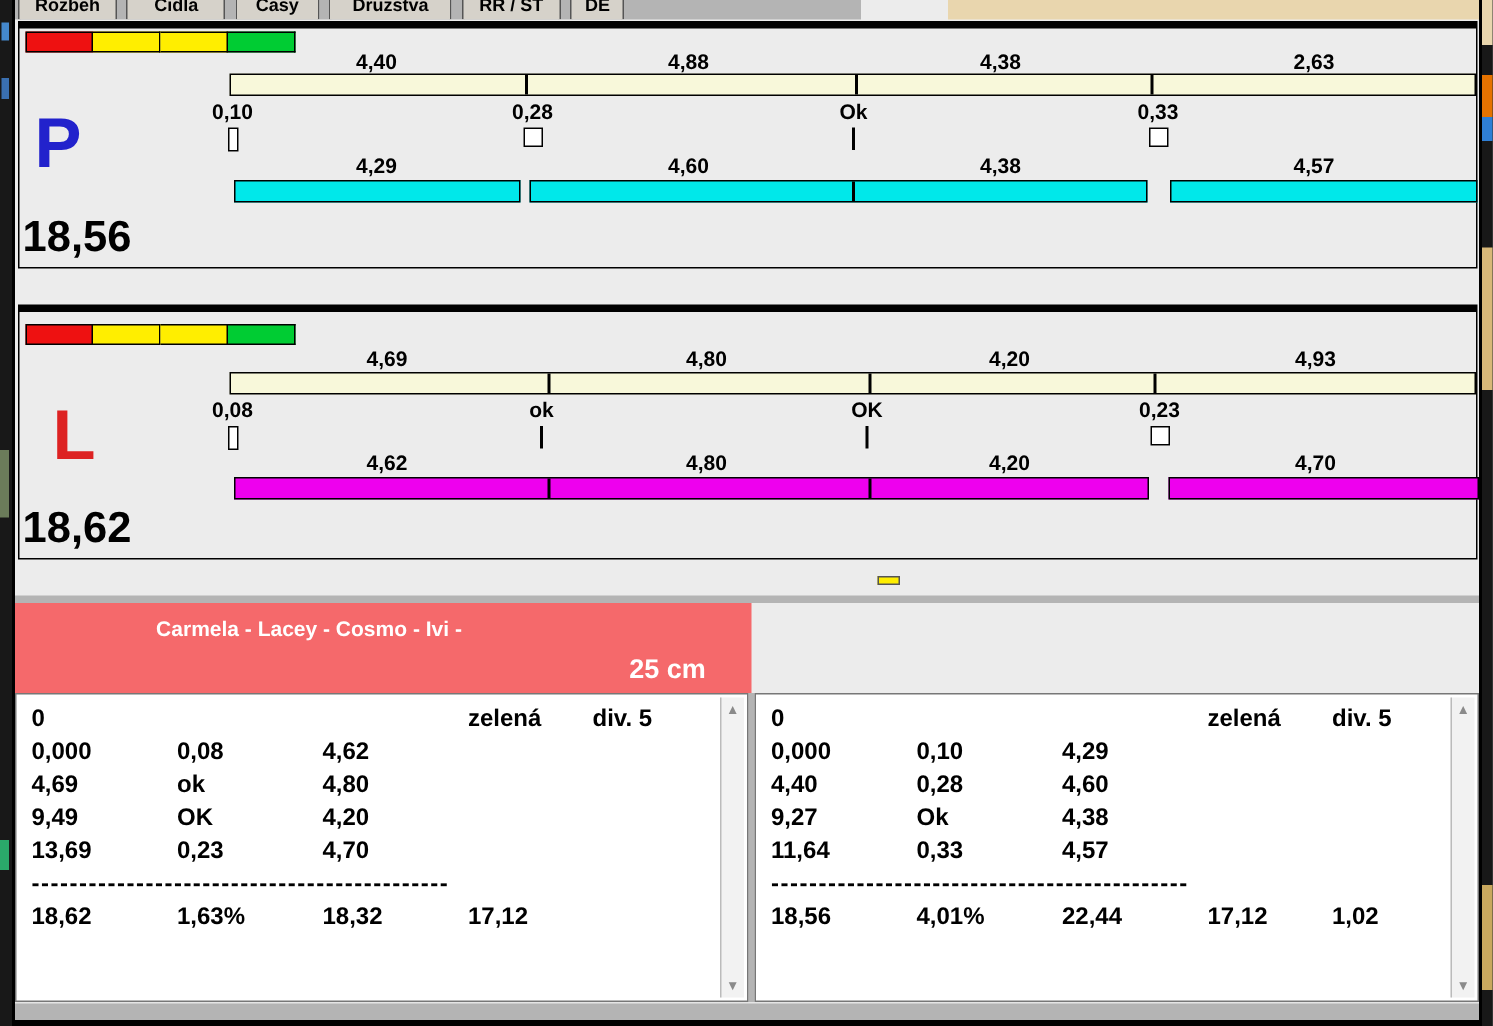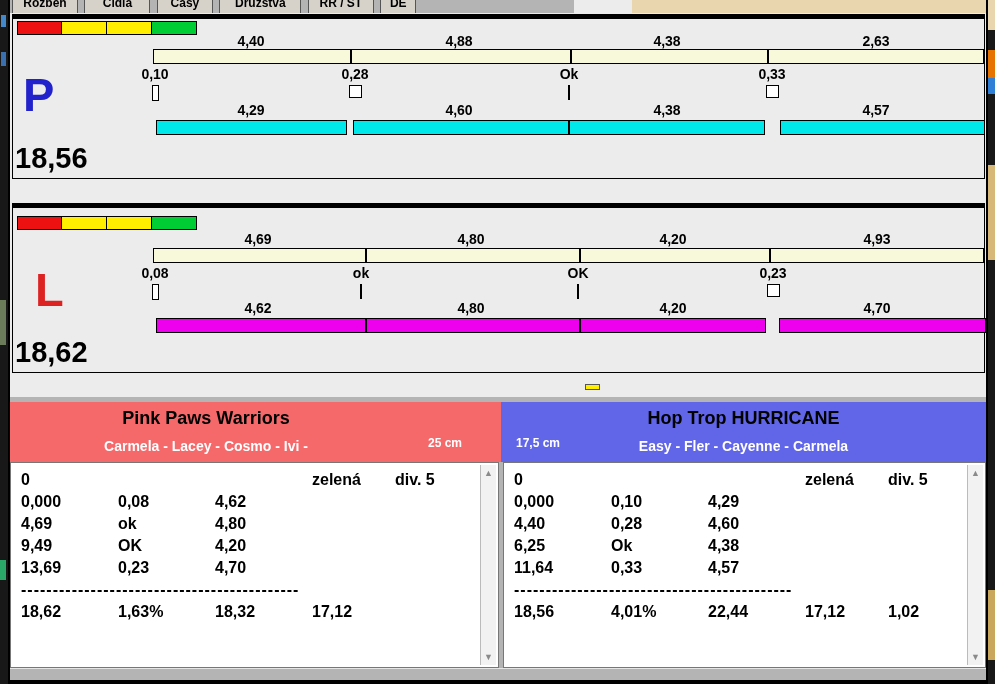--- a/index.html
+++ b/index.html
@@ -40,21 +40,21 @@
   
   #mid-chip{position:absolute;left:575px;top:384px;width:15px;height:6px;background:#ffee00;border:1px solid #555;}
   #mid-divider{position:absolute;left:0;top:397px;width:100%;height:5px;background:var(--strip);}
   
   .thead{position:absolute;top:402px;height:60px;}
   #thead-left{left:0;width:491px;background:var(--team-left);}
   #thead-right{left:491px;right:0;background:var(--team-right);}
   .tname{font-size:18px;font-weight:bold;color:#000;text-align:center;padding-top:6px;}
   .tmembers{font-size:14px;font-weight:bold;color:#fff;text-align:center;margin-top:9px;}
   #thead-left .tname,#thead-left .tmembers{width:392px;}
-  .cmlabel{position:absolute;font-size:12px;font-weight:bold;color:#fff;width:70px;text-align:center;}
+  .cmlabel{position:absolute;font-size:18px;font-weight:bold;color:#fff;width:70px;text-align:center;}
   #datetime-box{position:absolute;left:392px;top:398px;width:206px;height:31px;background:#fff;
     color:#000;font-size:18px;text-align:center;line-height:31px;z-index:5;}
   
   #tables-bg{position:absolute;left:0;top:462px;width:100%;height:206px;background:var(--strip);}
   .rtable{position:absolute;top:462px;height:206px;background:#fff;border:1px solid #777;
     font-size:16px;font-weight:bold;color:#000;}
   #rtable-left{left:0;width:489px;}
   #rtable-right{left:493px;right:0;}
   .trow{display:flex;height:22px;line-height:22px;padding-left:10px;}
   .trow:first-child{margin-top:6px;}
@@ -182,28 +182,22 @@
       <i class="dv" style="left:208px"></i>
       <i class="dv" style="left:422px"></i>
     </div>
     <div class="hbar magenta" style="left:766px;top:110px;width:207px;"></div>
   </div>
 
   <div id="mid-chip"></div>
   <div id="mid-divider"></div>
 
   <div class="thead" id="thead-left">
-    <div class="tname">Pink Paws Warriors</div>
     <div class="tmembers">Carmela - Lacey - Cosmo - Ivi -</div>
     <div class="cmlabel" style="left:400px;top:34px;">25 cm</div>
-  </div>
-  <div class="thead" id="thead-right">
-    <div class="tname">Hop Trop HURRICANE</div>
-    <div class="tmembers">Easy - Fler - Cayenne - Carmela</div>
-    <div class="cmlabel" style="left:2px;top:34px;">17,5 cm</div>
   </div>
 
   <div id="tables-bg"></div>
 
   <div class="rtable" id="rtable-left">
     <div class="trow">
       <span class="c">0</span>
       <span class="c"></span>
       <span class="c"></span>
       <span class="c4">zelená</span>
@@ -255,21 +249,21 @@
       <span class="c">0,000</span>
       <span class="c">0,10</span>
       <span class="c">4,29</span>
     </div>
     <div class="trow">
       <span class="c">4,40</span>
       <span class="c">0,28</span>
       <span class="c">4,60</span>
     </div>
     <div class="trow">
-      <span class="c">6,25</span>
+      <span class="c">9,27</span>
       <span class="c">Ok</span>
       <span class="c">4,38</span>
     </div>
     <div class="trow">
       <span class="c">11,64</span>
       <span class="c">0,33</span>
       <span class="c">4,57</span>
     </div>
     <div class="sep">--------------------------------------------</div>
     <div class="trow">

